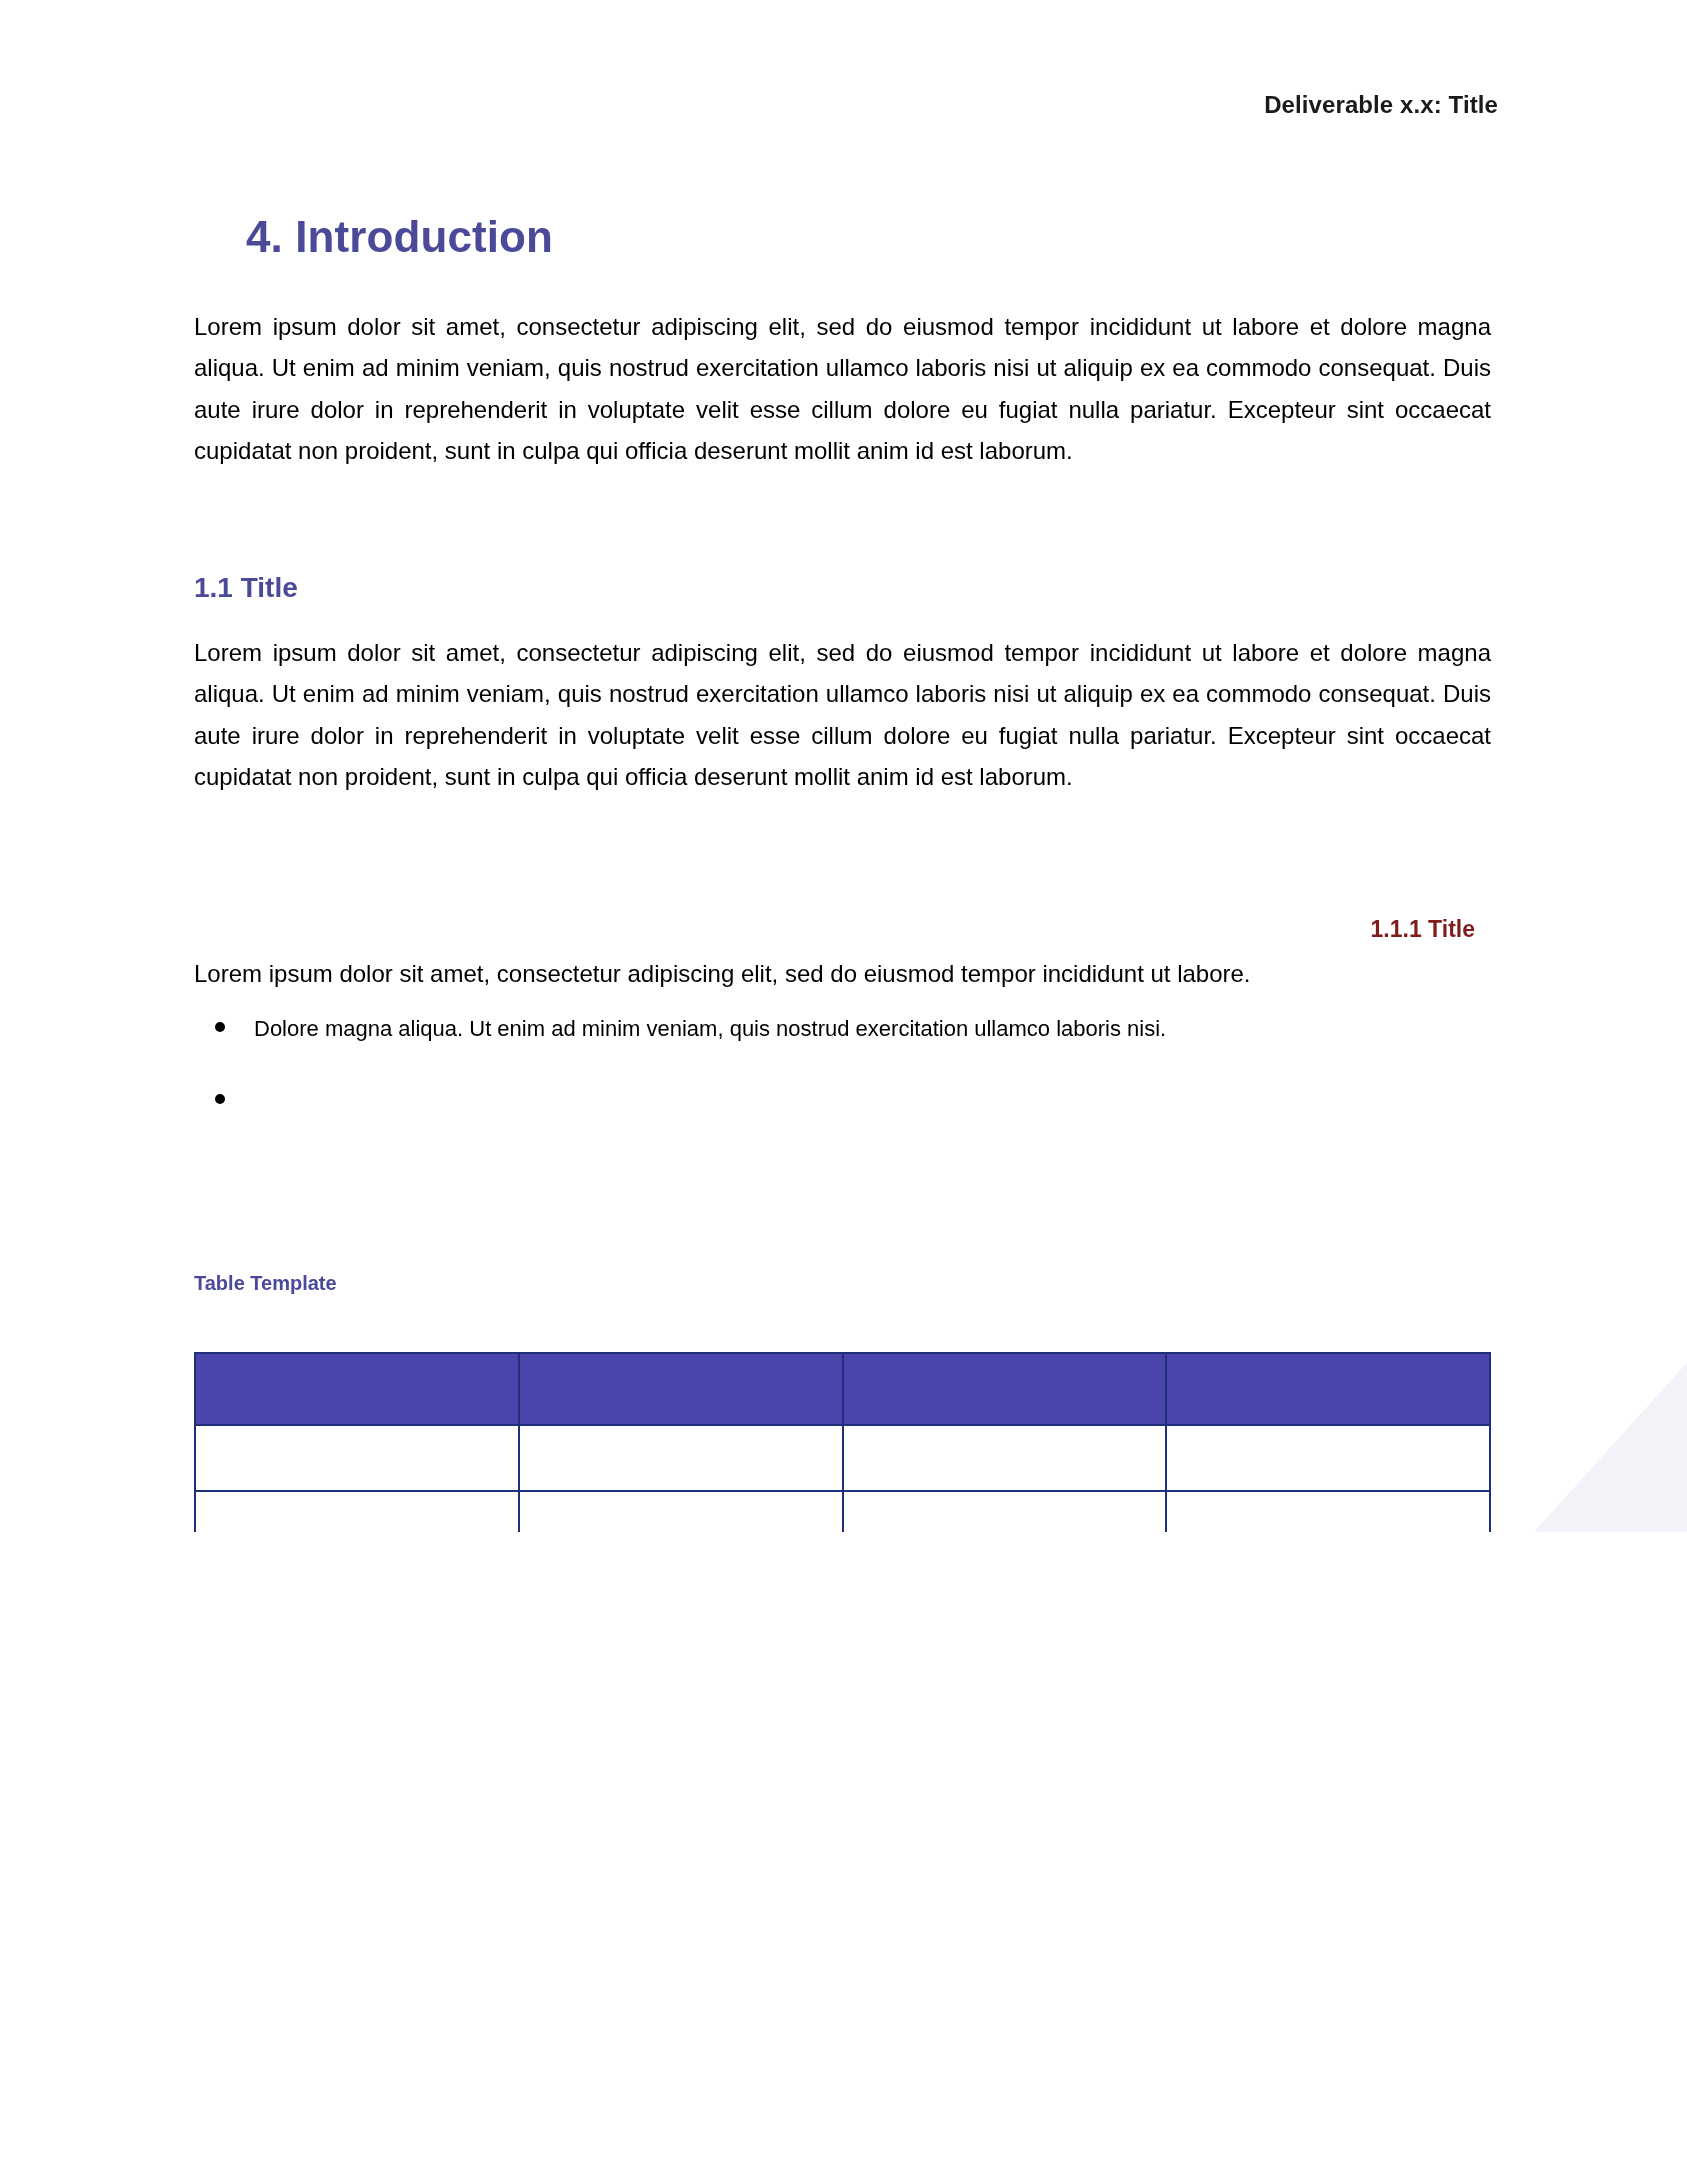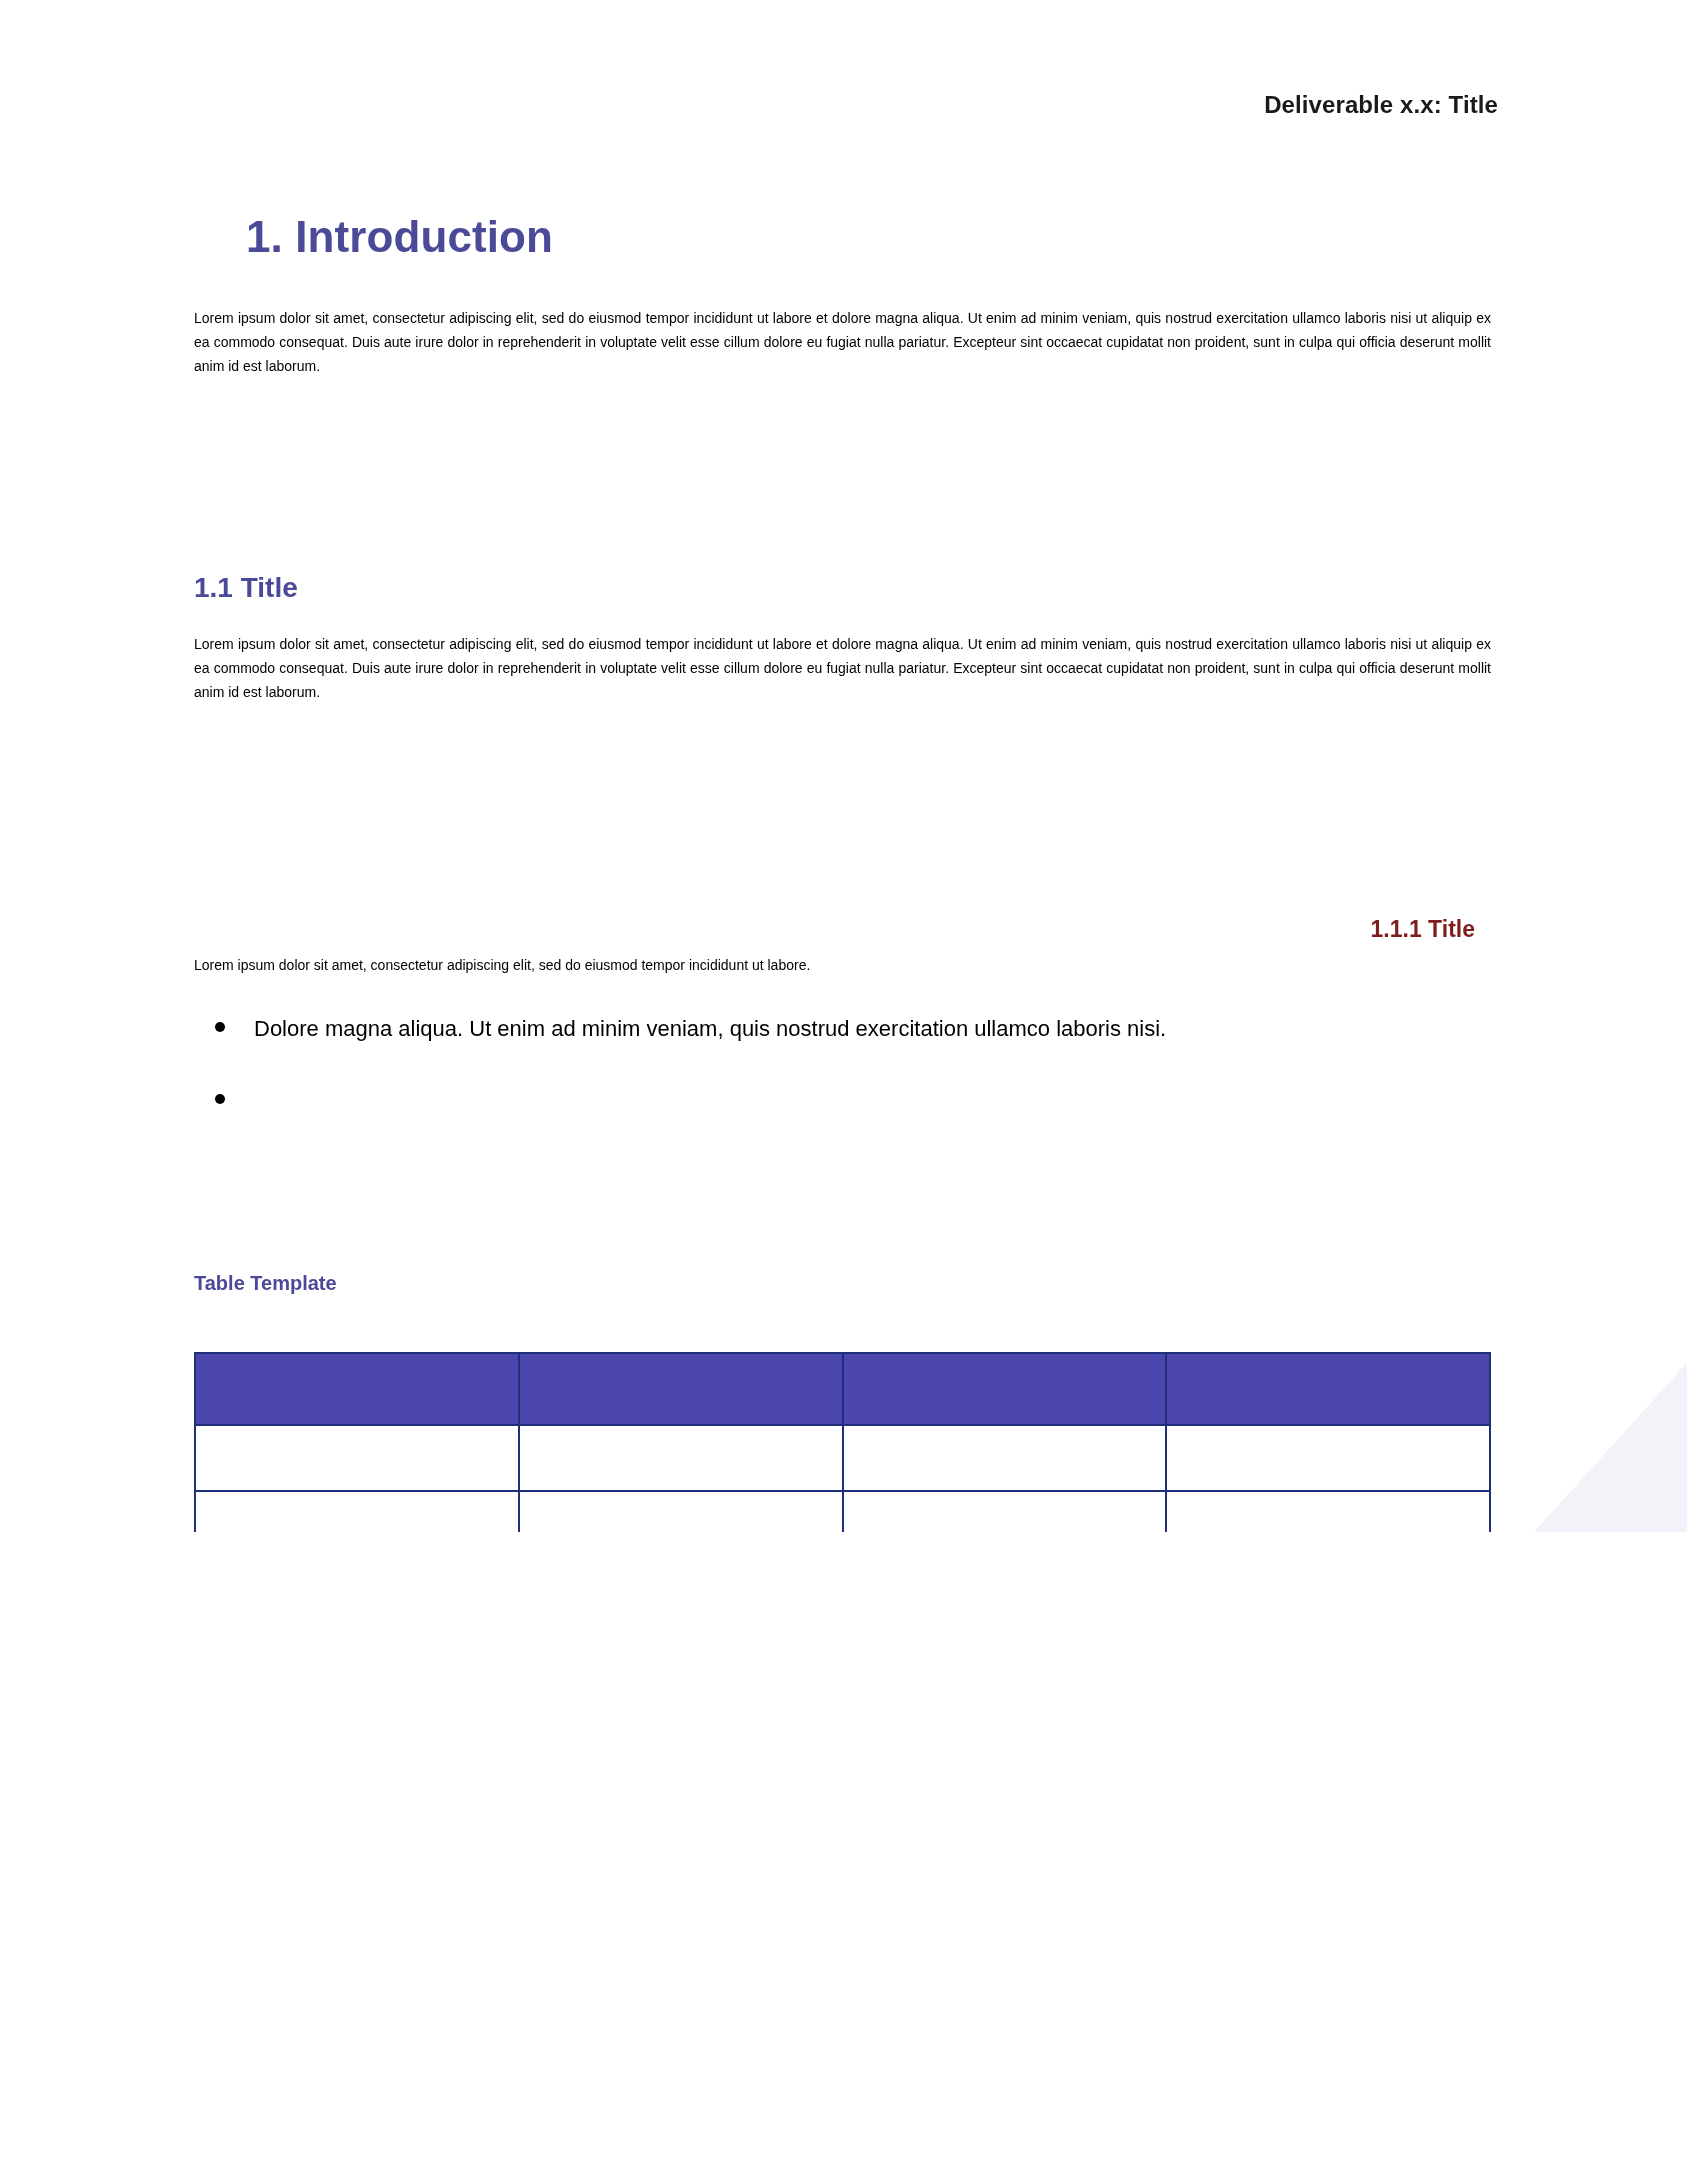--- a/index.html
+++ b/index.html
@@ -85,21 +85,21 @@
     padding: 0;
     font-size: 20px;
     font-weight: bold;
     color: #4a4a99;
     line-height: 1.15;
   }
 
   p.para {
     margin: 0;
     padding: 0;
-    font-size: 14px;
+    font-size: 24px;
     line-height: 1.72;
     color: #000000;
     text-align: justify;
     text-justify: inter-word;
     font-stretch: condensed;
   }
 
   p.para-short {
     text-align: left;
   }
@@ -153,21 +153,21 @@
     <polygon points="2550,2060 2550,3300 1430,3300" fill="#f2f2f8"></polygon>
     <polygon points="2550,2930 2550,3300 1680,3300" fill="#efe9d9"></polygon>
     <polygon points="2180,3300 1680,3300 2120,3010" fill="#fcf6e6"></polygon>
   </svg>
 
   <div class="content">
 
     <div class="doc-header">Deliverable x.x: Title</div>
 
     <div class="body-block" style="top:213px;">
-      <h1 class="h-main">1. Introduction</h1>
+      <h1 class="h-main">4. Introduction</h1>
     </div>
 
     <div class="body-block" style="top:306px;">
       <p class="para">Lorem ipsum dolor sit amet, consectetur adipiscing elit, sed do eiusmod tempor incididunt ut labore et dolore magna aliqua. Ut enim ad minim veniam, quis nostrud exercitation ullamco laboris nisi ut aliquip ex ea commodo consequat. Duis aute irure dolor in reprehenderit in voluptate velit esse cillum dolore eu fugiat nulla pariatur. Excepteur sint occaecat cupidatat non proident, sunt in culpa qui officia deserunt mollit anim id est laborum.</p>
     </div>
 
     <div class="body-block" style="top:572px;">
       <h2 class="h-sub">1.1 Title</h2>
     </div>
 

